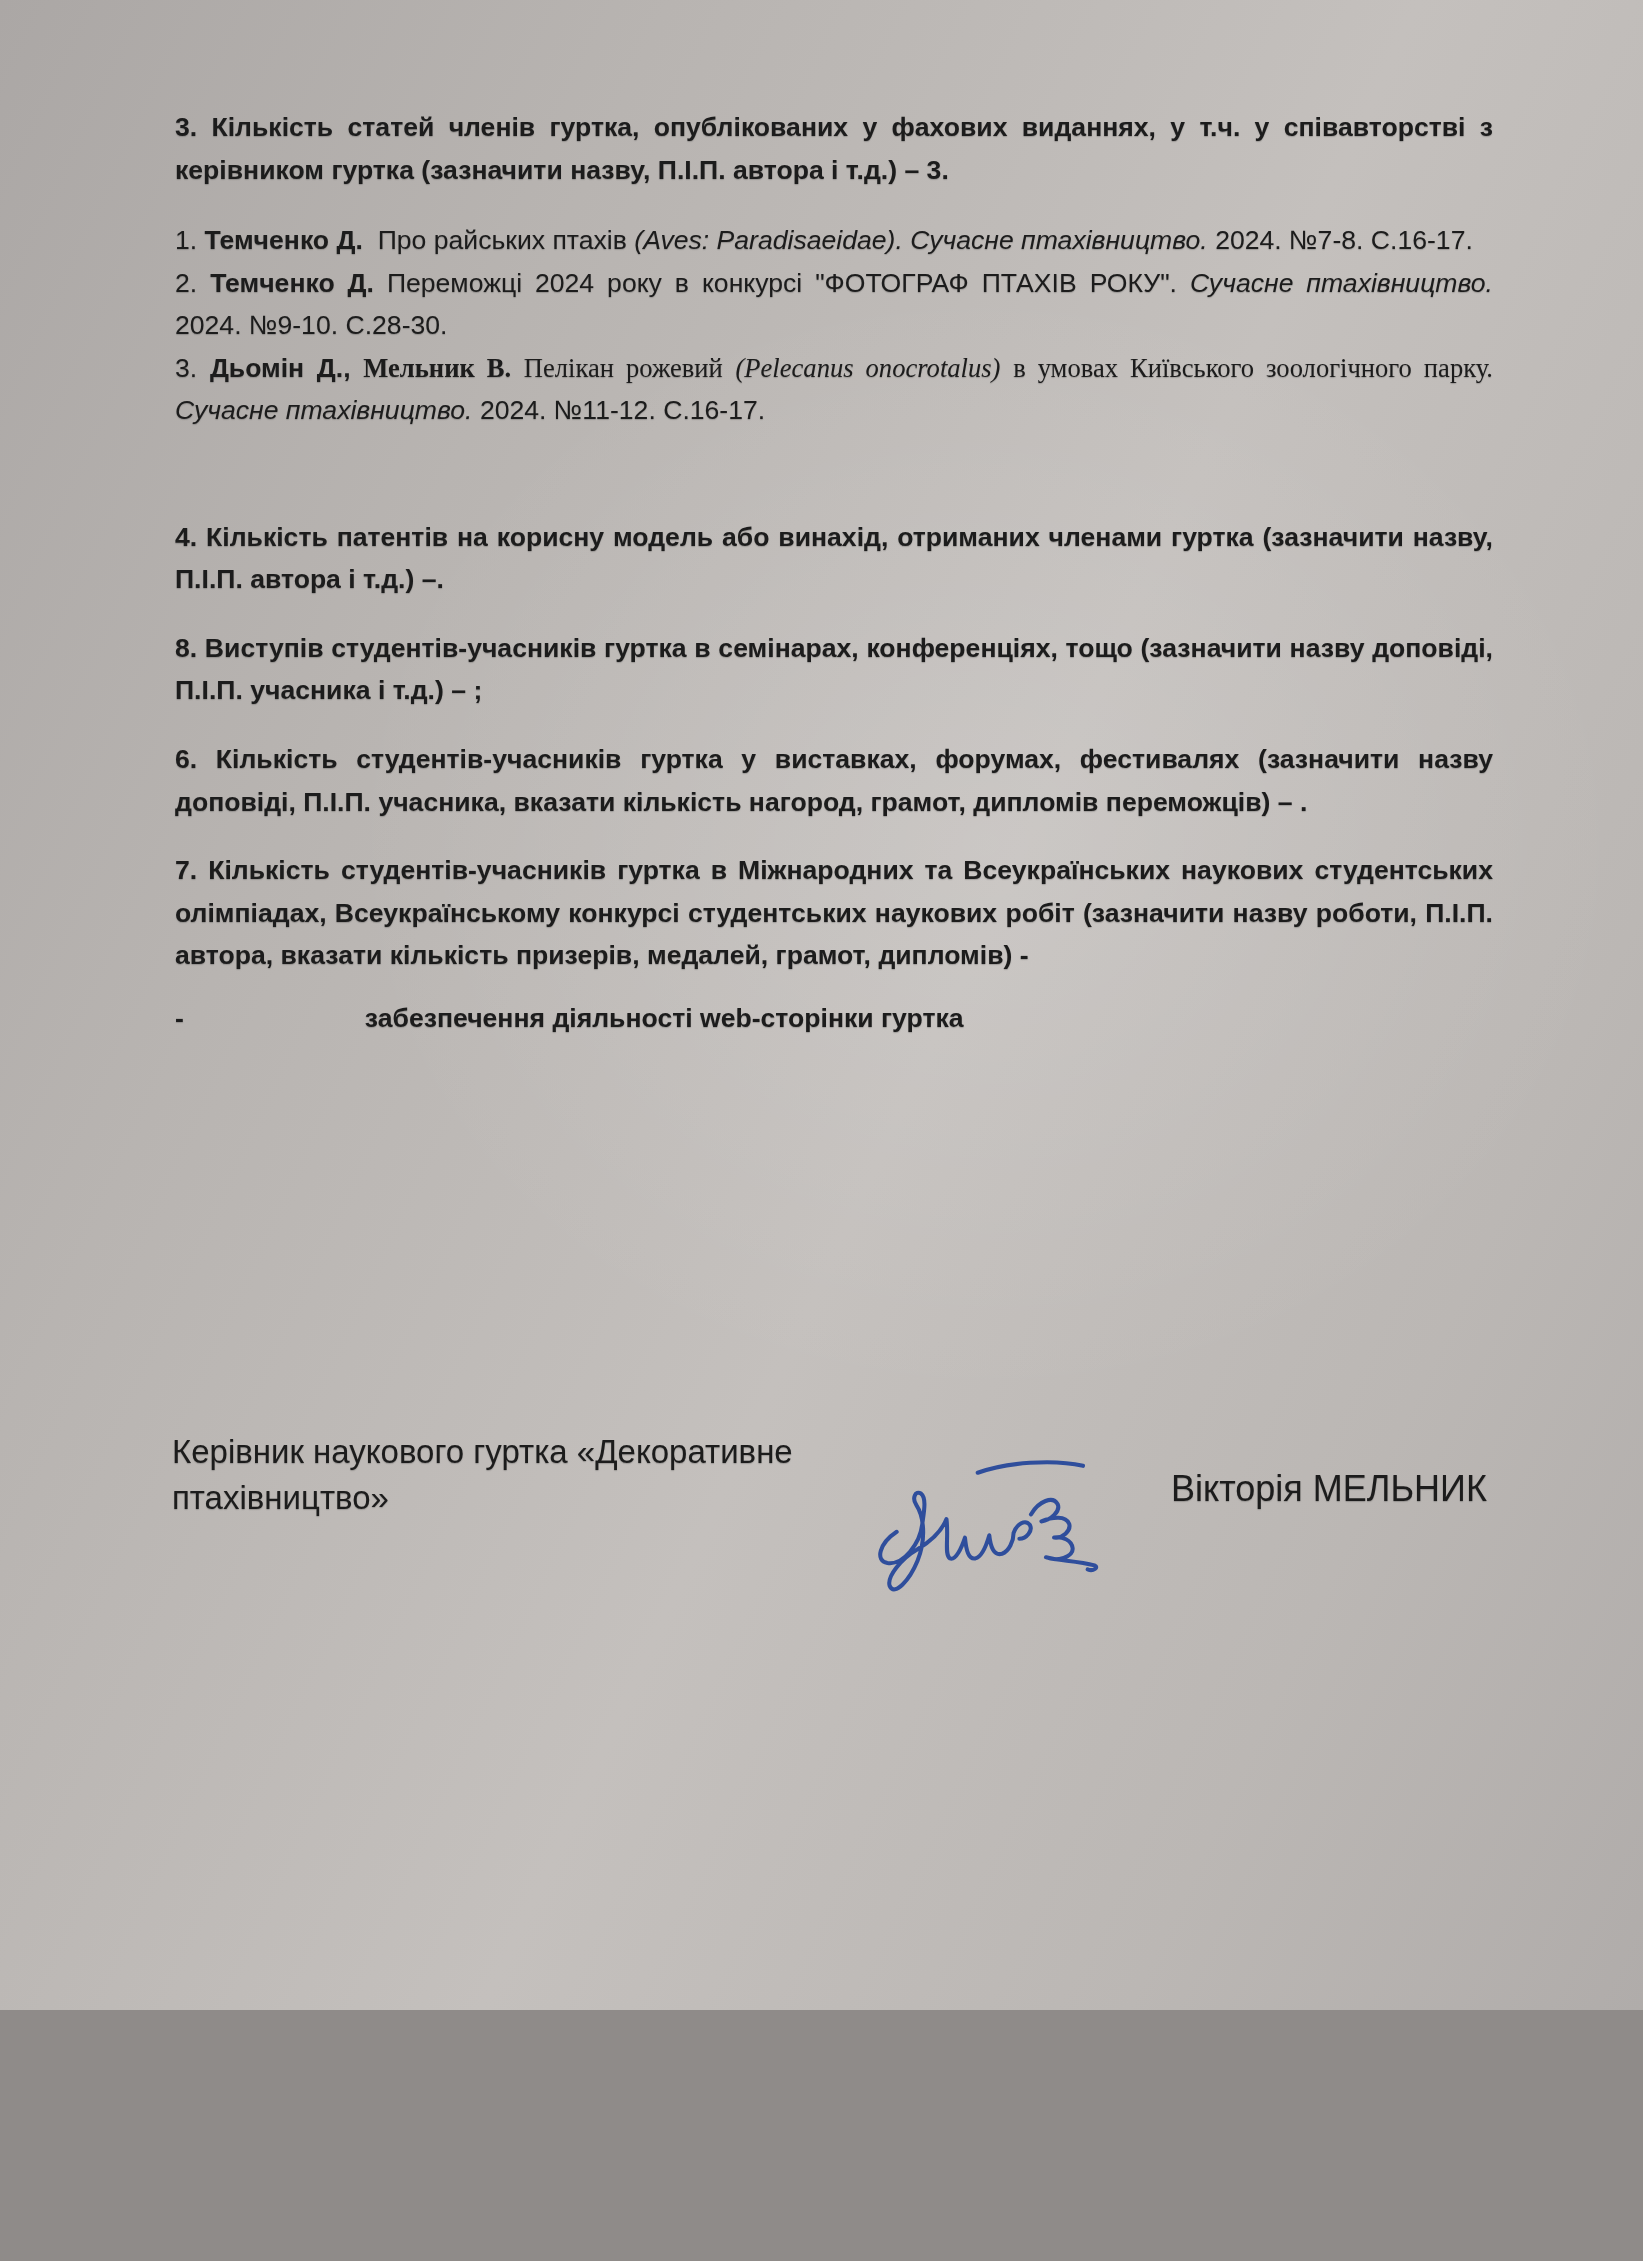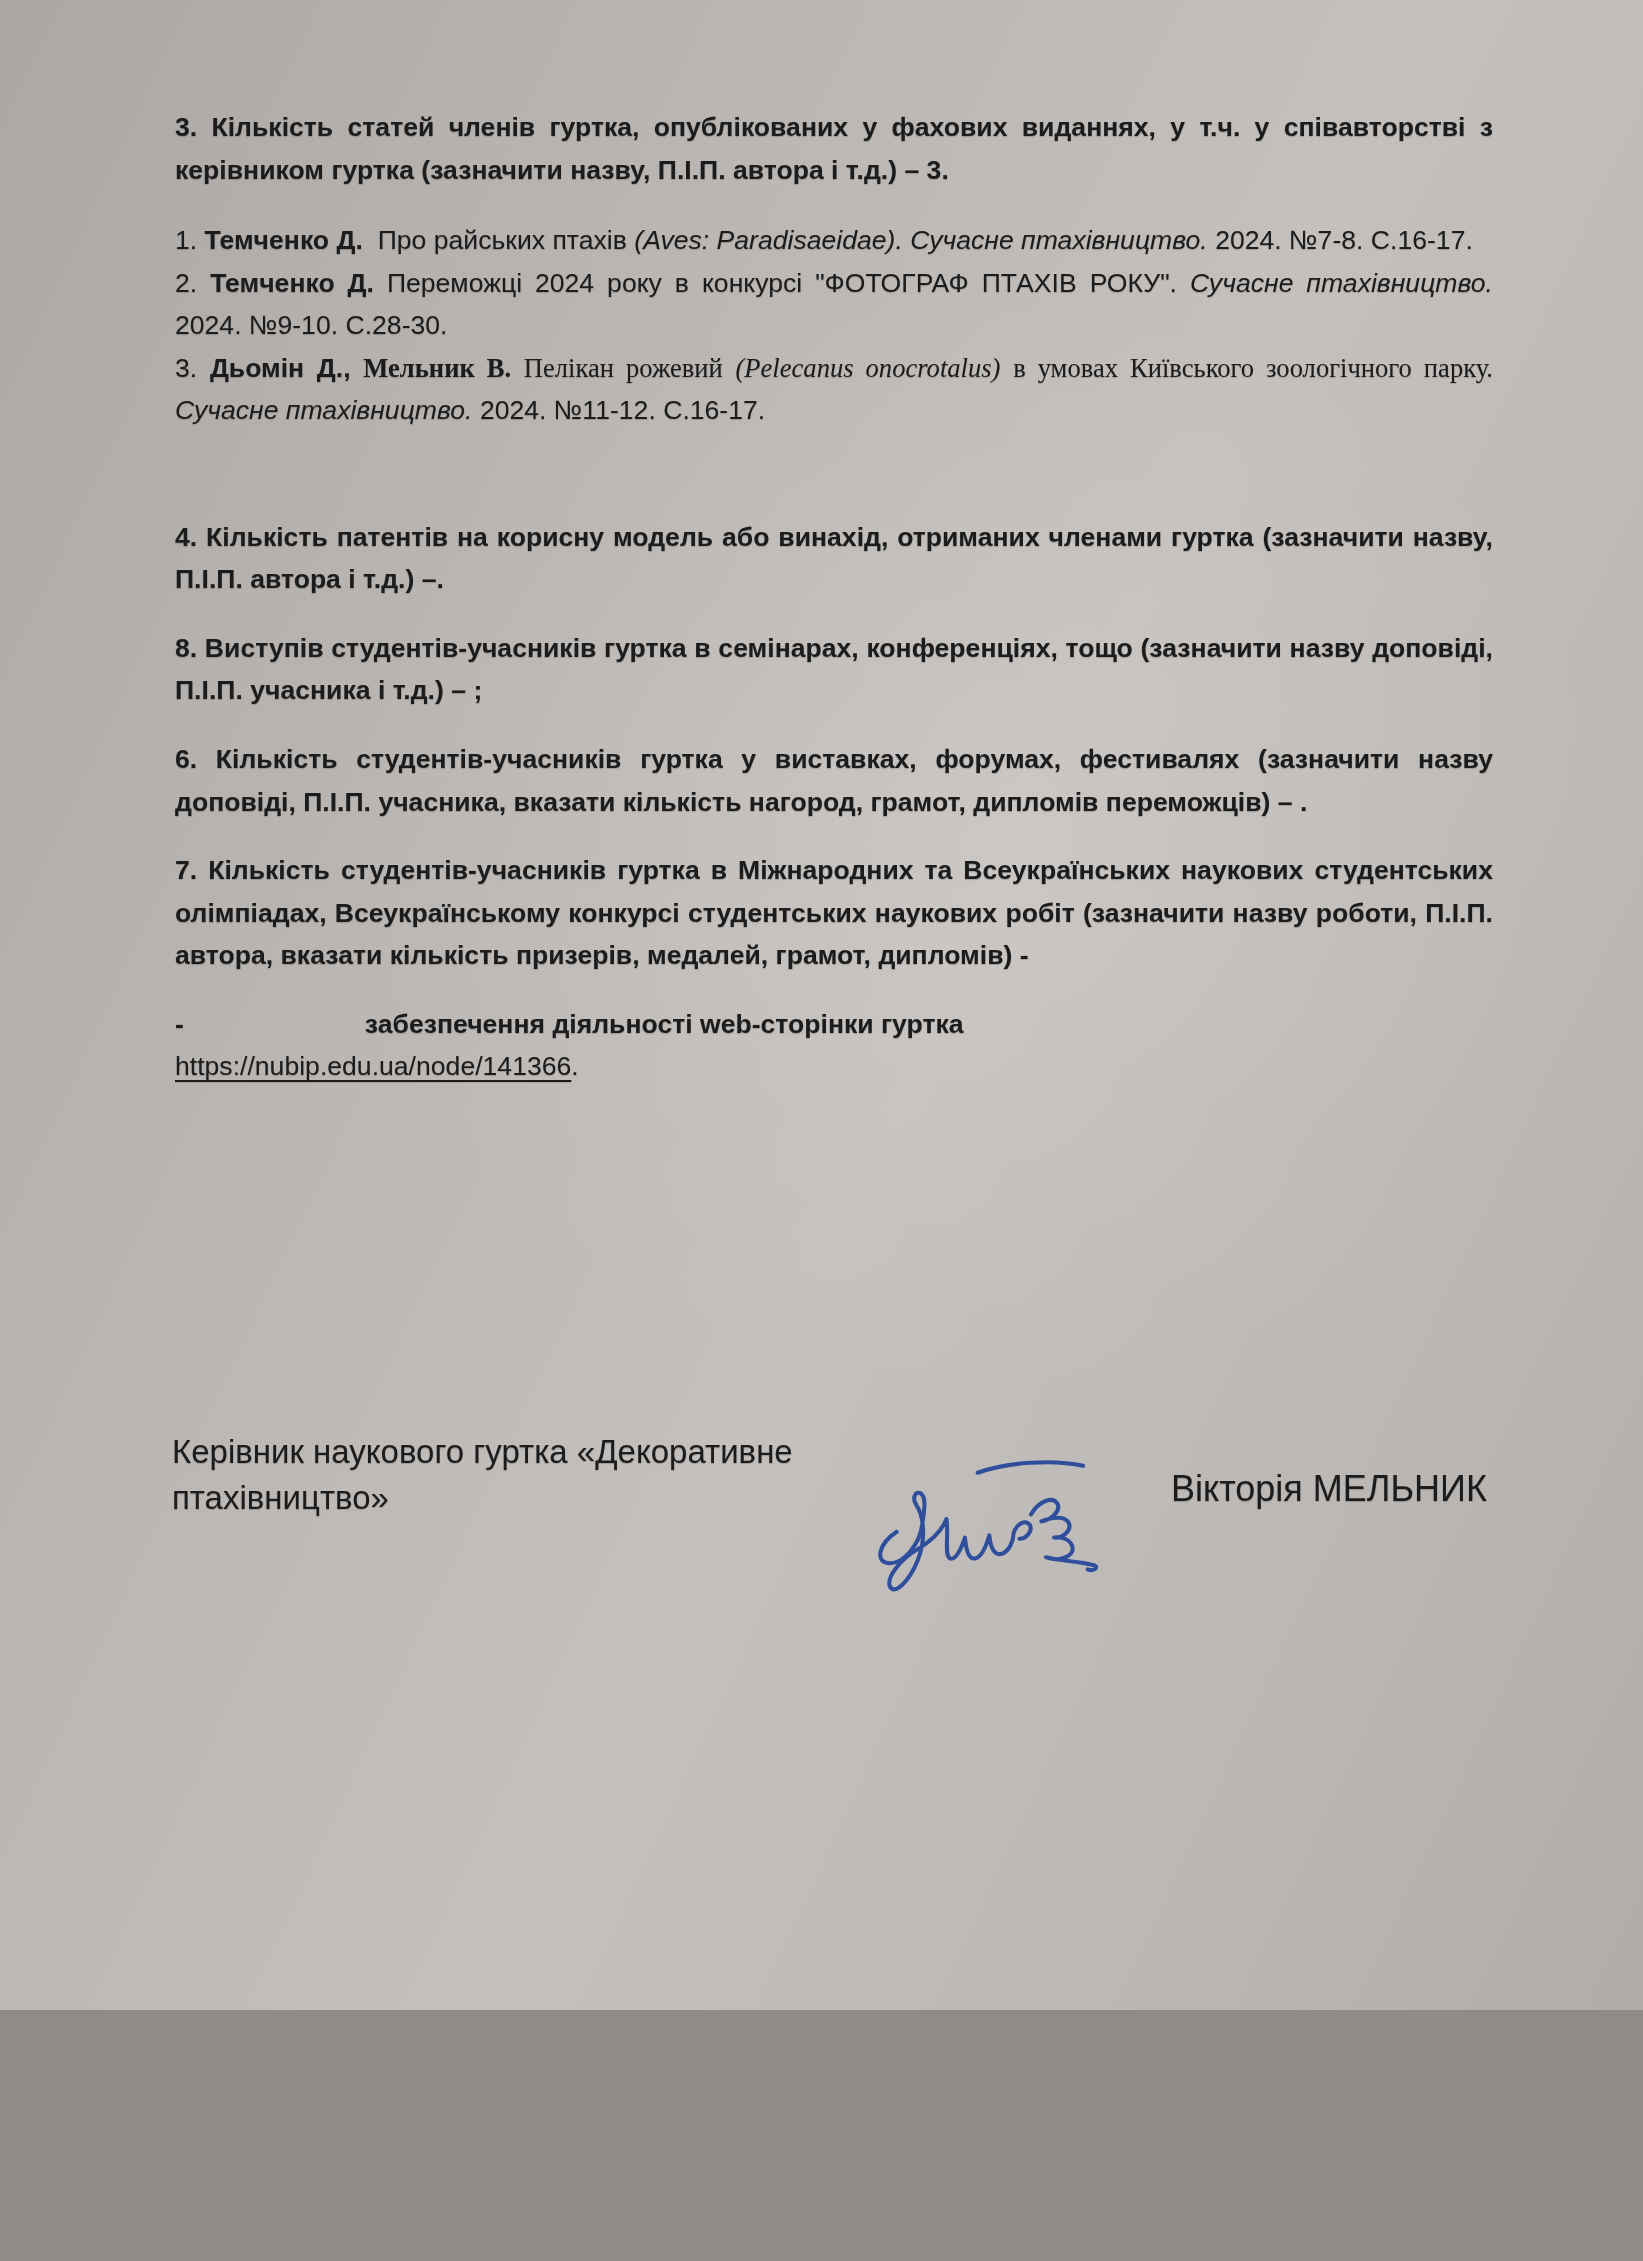--- a/index.html
+++ b/index.html
@@ -21,21 +21,21 @@
   p{margin:0;text-align:justify;}
   .head{font-weight:bold;margin-bottom:28px;}
   .pubs{margin-bottom:84px;}
   .pub{margin:0;}
   .b{font-weight:bold;}
   .i{font-style:italic;}
   .ser{font-family:"Liberation Serif",serif;}
   .is{font-family:"Liberation Serif",serif;font-style:italic;}
   .bs{font-family:"Liberation Serif",serif;font-weight:bold;}
   .sec{font-weight:bold;margin-bottom:26px;}
-  .sec7{margin-bottom:26px;}
+  .sec7{margin-bottom:20px;}
   .webline{margin-bottom:0;text-align:left;margin-top:16px;}
   .gap{display:inline-block;width:181px;}
   .linkline{text-align:left;}
   .link{color:#1c1c1c;text-decoration:underline;text-underline-offset:5.1px;text-decoration-thickness:2.3px;cursor:pointer;}
   .sig-role{
     position:absolute;left:172px;top:1429px;width:684px;
     font-size:33px;line-height:1.4;
     text-shadow:0 0.6px 1.1px rgba(55,55,55,.28);
   }
   .sig-name{
@@ -83,21 +83,20 @@
       </p>
     </div>
 
     <p class="sec">4. Кількість патентів на корисну модель або винахід, отриманих членами гуртка (зазначити назву, П.І.П. автора і т.д.) –.</p>
     <p class="sec">8. Виступів студентів-учасників гуртка в семінарах, конференціях, тощо (зазначити назву доповіді, П.І.П. учасника і т.д.) – ;</p>
     <p class="sec">6. Кількість студентів-учасників гуртка у виставках, форумах, фестивалях (зазначити назву доповіді, П.І.П. учасника, вказати кількість нагород, грамот, дипломів переможців) – .</p>
     <p class="sec sec7">7. Кількість студентів-учасників гуртка в Міжнародних та Всеукраїнських наукових студентських олімпіадах, Всеукраїнському конкурсі студентських наукових робіт (зазначити назву роботи, П.І.П. автора, вказати кількість призерів, медалей, грамот, дипломів) -</p>
 
     <p class="webline"><span class="b">-</span><span class="gap"></span><span class="b">забезпечення діяльності web-сторінки гуртка</span></p>
 
-    <p class="linkline"><a class="link">https://nubip.edu.ua/node/141366</a><span>.</span></p>
 
   </div>
 
   <div class="sig-role">Керівник наукового гуртка «Декоративне птахівництво»</div>
 
   <svg class="sig-ink" viewBox="0 0 420 280" aria-hidden="true">
     <path d="M 200 48 C 250 30, 330 24, 382 36"></path>
     <path d="M 60 150
       C 30 170, 22 200, 44 204
       C 72 208, 100 170, 104 138

